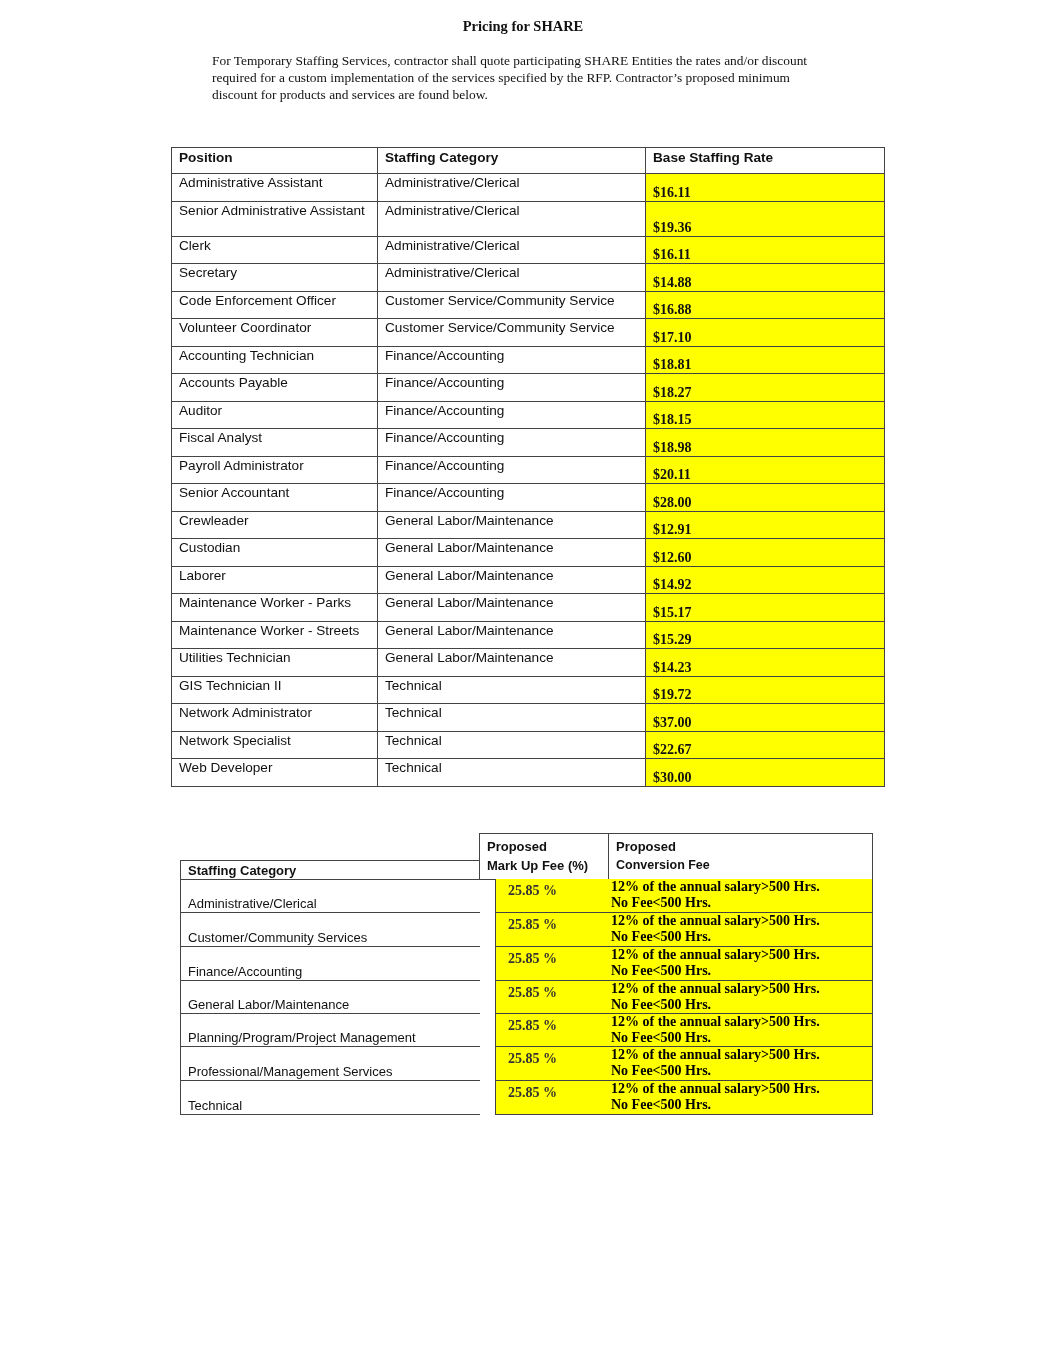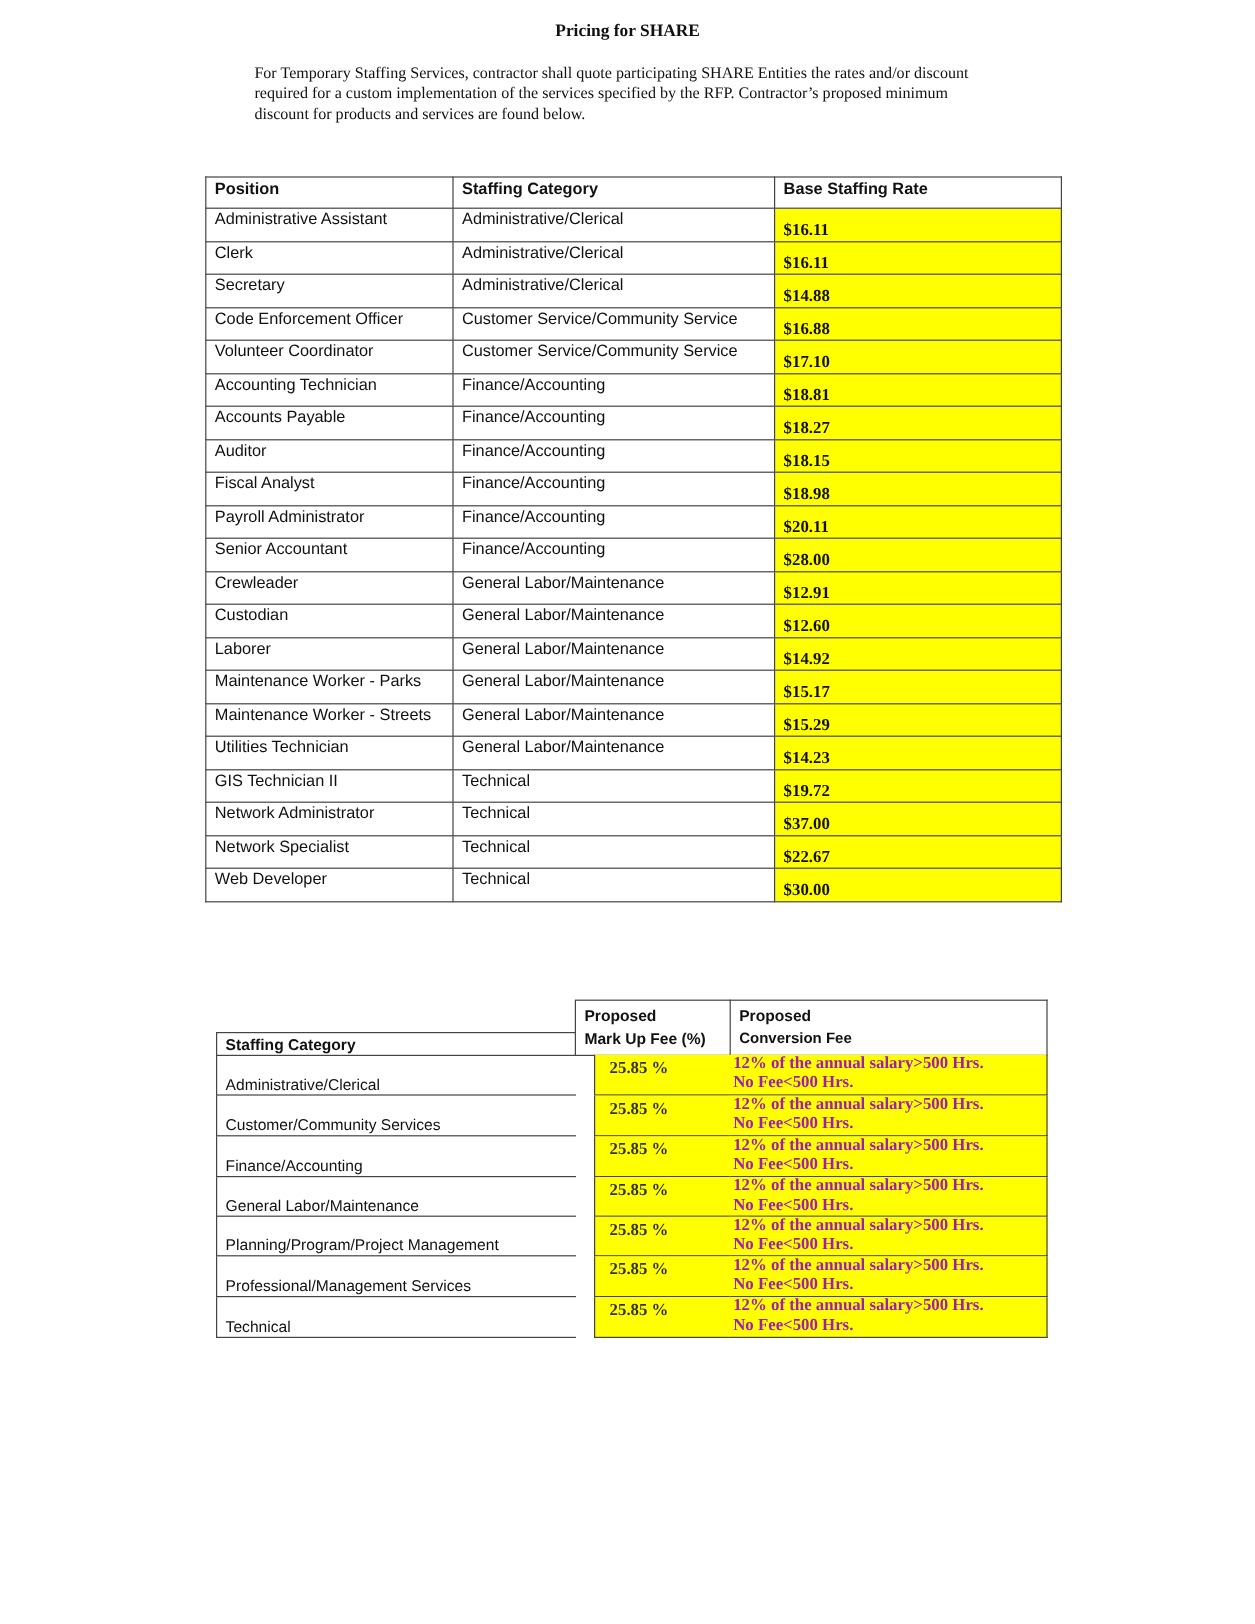--- a/index.html
+++ b/index.html
@@ -29,21 +29,21 @@
           font-weight:bold; font-size:13px; padding:3px 7px; line-height:19px; }
   .h2cv { left:428px; top:0; width:265px; height:47px; border:1.3px solid #444; border-left:none;
           font-weight:bold; font-size:13px; padding:3px 8px; line-height:19px; }
   .r2cat { left:0; width:300px; border:1.3px solid #444; border-top:none; border-right:none;
            font-size:13px; padding:0 7px; display:flex; align-items:flex-end; padding-bottom:1px; }
   .r2mk { left:299px; width:130px; border:1.3px solid #444; border-top:none; background:#ffff00;
           font-family:"Liberation Serif", serif; font-weight:bold; font-size:14px; color:#333;
           padding:4px 12px;margin-left:16px; }
   .r2cv { left:428px; width:265px; border:1.3px solid #444; border-top:none; border-left:none;
           background:#ffff00; font-family:"Liberation Serif", serif; font-weight:bold;
-          font-size:14px; color:#a21caf; line-height:16px; padding:0 3px; }
+          font-size:14px; color:#000000; line-height:16px; padding:0 3px; }
 </style>
 </head>
 <body>
 
 <div class="title">Pricing for SHARE</div>
 <div class="intro">For Temporary Staffing Services, contractor shall quote participating SHARE Entities the rates and/or discount required for a custom implementation of the services specified by the RFP.  Contractor’s proposed minimum discount for products and services are found below.</div>
 
 <table class="t1">
   <colgroup>
       <col style="width:206px">
@@ -56,20 +56,25 @@
       <th>Staffing Category</th>
       <th>Base Staffing Rate</th>
     </tr>
   </thead>
   <tbody id="t1body">
       <tr>
         <td>Administrative Assistant</td>
         <td>Administrative/Clerical</td>
         <td class="rate">$16.11</td>
       </tr>
+      <tr class="tall">
+        <td class="wrap">Senior Administrative Assistant</td>
+        <td>Administrative/Clerical</td>
+        <td class="rate">$19.36</td>
+      </tr>
       <tr>
         <td>Clerk</td>
         <td>Administrative/Clerical</td>
         <td class="rate">$16.11</td>
       </tr>
       <tr>
         <td>Secretary</td>
         <td>Administrative/Clerical</td>
         <td class="rate">$14.88</td>
       </tr>

